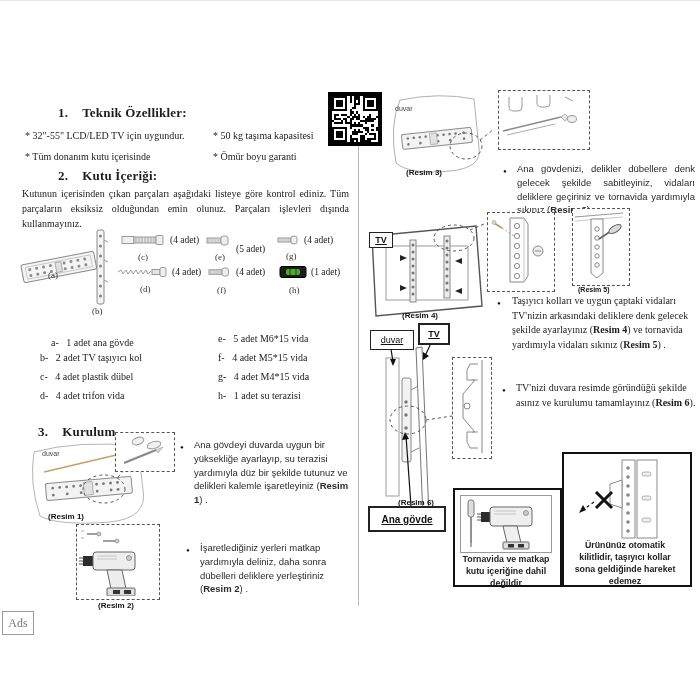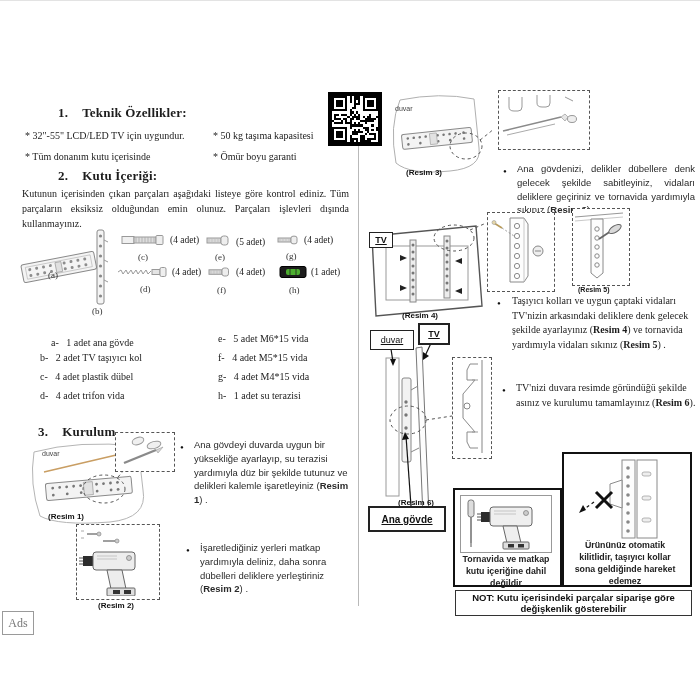--- a/index.html
+++ b/index.html
@@ -113,21 +113,21 @@
       <rect x="46" y="1.5" width="6" height="9" rx="1.5" fill="#efefef" stroke="#999"></rect>
     </svg>
     <div class="abs count" style="left:154px;top:39px;">(4 adet)</div>
     <div class="abs letter" style="left:122px;top:56px;">(d)</div>
 
     <svg class="abs" style="left:187px;top:7px;" width="28" height="11" viewBox="0 0 28 11">
       <rect x="2" y="3" width="14" height="5" fill="#d9d9d9" stroke="#999"></rect>
       <path d="M4,3 v5 M7,3 v5 M10,3 v5 M13,3 v5" stroke="#bbb" stroke-width=".7"></path>
       <rect x="16" y="1" width="7" height="9" rx="2.5" fill="#eee" stroke="#999"></rect>
     </svg>
-    <div class="abs count" style="left:218px;top:9px;">(5 adet)</div>
+    <div class="abs count" style="left:218px;top:16px;">(5 adet)</div>
     <div class="abs letter" style="left:197px;top:24px;">(e)</div>
 
     <svg class="abs" style="left:189px;top:39px;" width="26" height="10" viewBox="0 0 26 10">
       <rect x="2" y="2.8" width="13" height="4.5" fill="#d9d9d9" stroke="#999"></rect>
       <path d="M4,2.8 v4.5 M7,2.8 v4.5 M10,2.8 v4.5 M13,2.8 v4.5" stroke="#bbb" stroke-width=".7"></path>
       <rect x="15" y="1" width="6.5" height="8" rx="2.2" fill="#eee" stroke="#999"></rect>
     </svg>
     <div class="abs count" style="left:218px;top:39px;">(4 adet)</div>
     <div class="abs letter" style="left:199px;top:57px;">(f)</div>
 
@@ -568,21 +568,18 @@
         <circle cx="65" cy="17" r="2.5" fill="#ccc" stroke="#777" stroke-width=".7"></circle>
         <polygon points="42,30 56,30 60,47 46,47" fill="#efefef" stroke="#666"></polygon>
         <rect x="42" y="46" width="26" height="7" rx="1" fill="#dedede" stroke="#666"></rect>
         <rect x="47" y="48" width="6" height="3.5" fill="#333"></rect>
         <rect x="57" y="48" width="6" height="3.5" fill="#333"></rect>
       </svg>
     </div>
     <div class="abs boxtext" style="left:4px;top:64px;width:94px;">Tornavida ve matkap kutu içeriğine dahil değildir</div>
   </div>
 
-  <div class="abs notbox" style="left:455px;top:590px;width:235px;height:24px;">
-    <div class="nottext">NOT: Kutu içerisindeki parçalar siparişe göre değişkenlik gösterebilir</div>
-  </div>
 
   <div class="abs ads" style="left:2px;top:611px;width:30px;height:22px;">
     <span>Ads</span>
   </div>
 
 </div>
 
 </body></html>

